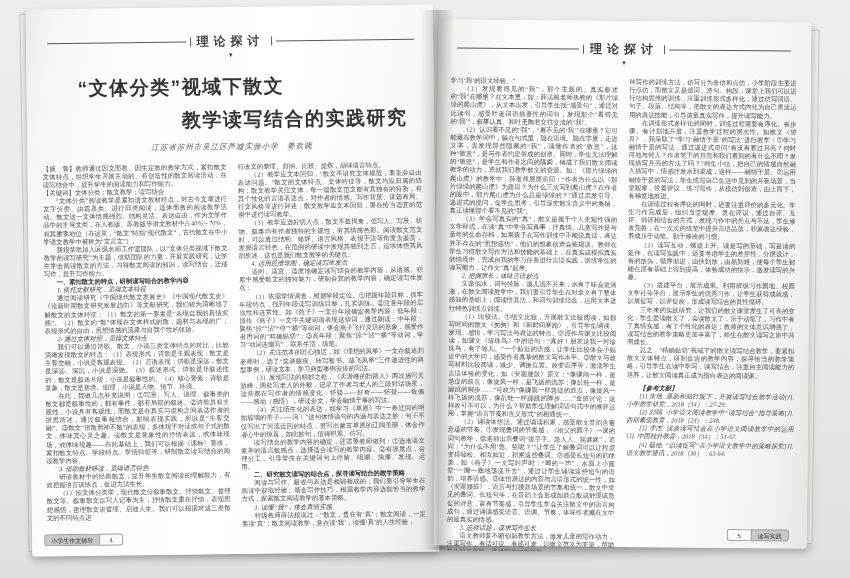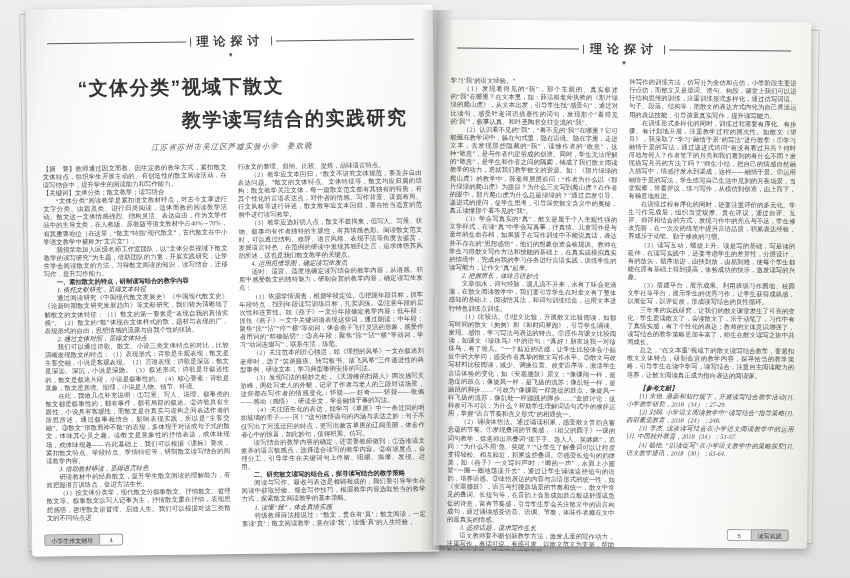--- a/index.html
+++ b/index.html
@@ -174,21 +174,21 @@
           <p class="para i">3. 选择话题，谋求写作生长</p>
           <p class="para p">语文教师要不断创新教学方法，激发儿童的写作动力，注重写作，有话可说，有感可发，以散文范文为支架，帮助学生打开思路，搭建写作的脚手架。</p>
         </div>
       <div class="col">
           <p class="para n">种写作的训练方法，仿写分为全仿和点仿，小学阶段主要进行点仿，而散文又是遣词、造句、构段，课堂上我们可以进行结构思维的训练，注重训练形式多样化，通过仿写词语、句子、段落、结构等，把散文的表达方式内化为自己灵活运用的表达技能，引导孩童真实写作，提升读写能力。</p>
           <p class="para p">在训练形式多样化的同时，训练过程需要有序化、有步骤、有计划地开展，注重教学过程的层次性。如散文《望月》，我采取了“学习‘融情于景’的写法”进行教学：①学习融情于景的写法，通过递进式追问“有没有看过月亮？何时何地与何人？作者笔下的月亮和我们看到的有什么不同？发现描写月亮的方法了吗？”师生小结，把自己的情感自然融入描写中，情感抒发水到渠成，这样——融情于景。②运用融情于景的写法，学生练写自己生活中见到的月夜场景，当堂观摩，带着评议，练习写作，从模仿到创造，由上而下，有梯度地推进。</p>
           <p class="para p">在训练过程有序化的同时，还要注重评价的多元化。学生习作完成后，组织当堂观摩、贵在评议，通过自评、互评、师评相结合的方式，发现习作中的亮点与不足，学生修改完善，在一次次的练笔中提升言语品质，积累表达经验，养成乐于动笔、勤于修改的习惯。</p>
           <p class="para p">（2）读写互动，螺旋上升。读是写的基础，写是读的延伸，在读写实践中，还要考虑学生的差异性，分层设计，有的放矢，循序渐进，由扶到放，由易到难，使每个学生都能在原有基础上得到提高，体验成功的快乐，激发读写的兴趣。</p>
           <p class="para p">（3）搭建平台，展示成果。利用班级习作园地、校园文学社等平台，展示学生的优秀习作，让学生获得成就感，以展促写，以评促改，形成读写结合的良性循环。</p>
           <p class="para p">三年来的实践研究，让我们的散文课堂发生了可喜的变化：学生爱读散文了，会读散文了，乐于动笔了，习作中有了真情实感，有了个性化的表达；教师的文体意识增强了，读写结合的教学策略更加丰富了，师生在散文读写之旅中共同成长。</p>
-          <p class="para p">总之，“在文本里”视域下的散文读写结合教学，要紧扣散文文体特点，研制合宜的教学内容，探寻恰当的教学策略，引导学生在读中学写，读写结合，注重自主阅读能力的培养，让散文阅读真正成为指向表达的阅读课。</p>
+          <p class="para p">总之，“精确贴切”视域下的散文读写结合教学，要紧扣散文文体特点，研制合宜的教学内容，探寻恰当的教学策略，引导学生在读中学写，读写结合，注重自主阅读能力的培养，让散文阅读真正成为指向表达的阅读课。</p>
           <p class="para refh">【参考文献】</p>
           <p class="para ref">[1] 朱艳. 潘新和知行观下，开展读写结合教学活动[J]. 小学教学研究，2018（34）：27-29.</p>
           <p class="para ref">[2] 刘晴. 小学语文阅读教学中“读写结合”指导策略[J]. 西部素质教育，2018（24）：248.</p>
           <p class="para ref">[3] 李杰. 浅谈读写结合在小学语文阅读教学中的运用[J]. 中国校外教育，2018（34）：51-57.</p>
           <p class="para ref">[4] 杨艳. “以读促写”在小学语文教学中的策略探究[J]. 语文教学通讯，2018（30）：63-64.</p>
         </div>
     </div>
 
     <div class="footer footer-right">
       <div class="chip chip-white">5</div>

